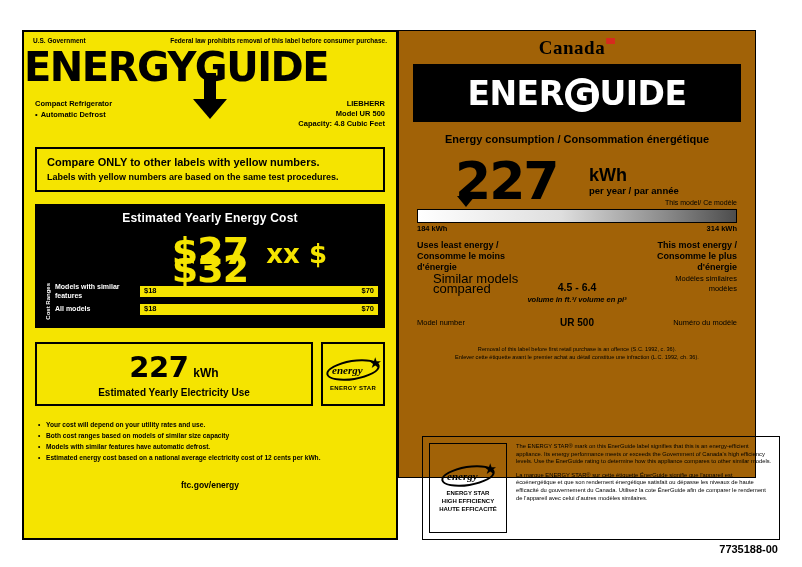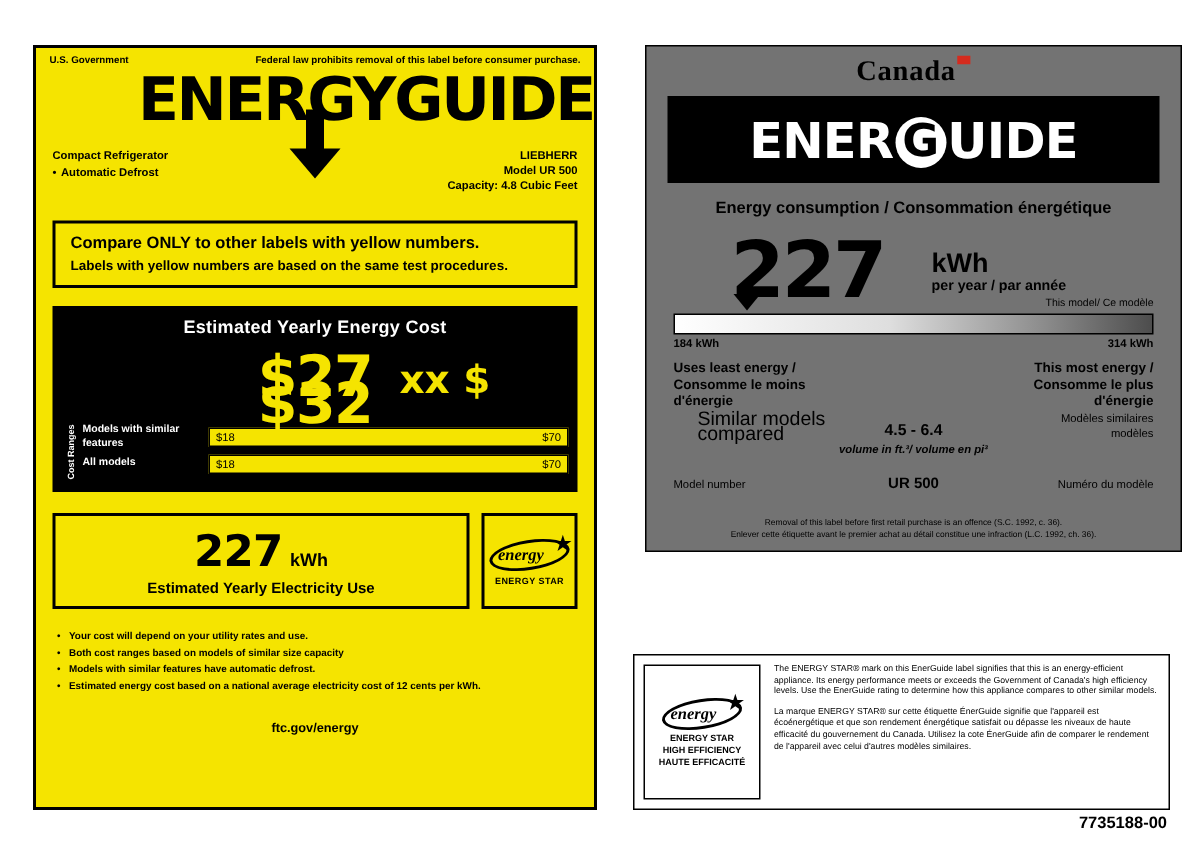--- a/index.html
+++ b/index.html
@@ -19,21 +19,21 @@
     background: #f5e400;
     border: 2px solid #000;
   }
   .us-topline {
     display: flex; justify-content: space-between;
     padding: 5px 9px 0 9px;
     font-size: 6.5px; font-weight: bold; color: #000;
   }
   .eg-title-wrap {
     position: relative;
-    text-align: right;
+    text-align: left;
     margin-top: 1px;
     height: 46px;
   }
   .eg-title {
     font-family: "DejaVu Sans", sans-serif;
     font-size: 40px;
     font-weight: bold;
     letter-spacing: -1.5px;
     line-height: 44px;
     color: #000;
@@ -145,23 +145,23 @@
     color: #fff;
     font-size: 7px;
     font-weight: bold;
     line-height: 8.5px;
   }
   .range-bar {
     flex: 1;
     background: #f5e400;
     border: 1px solid #000;
     height: 13px;
-    display: flex; align-items: center; justify-content: space-between;
+    display: flex; justify-content: space-between;
     padding: 0 4px;
-    font-size: 7.5px; font-weight: normal; color: #000;
+    font-size: 7.5px; font-weight: bold; color: #000;
   }
 
   .kwh-box {
     margin: 14px 11px 0 11px;
     display: flex;
     align-items: stretch;
   }
   .kwh-main {
     flex: 1;
     border: 2px solid #000;
@@ -207,23 +207,23 @@
     text-align: center;
     margin-top: 17px;
     font-size: 8.5px;
     font-weight: bold;
     color: #000;
   }
 
   
   #ca-label {
     position: absolute;
-    left: 430px; top: 30px;
-    width: 358px; height: 338px;
-    background: #737373;
+    left: 398px; top: 30px;
+    width: 358px; height: 448px;
+    background: #a16207;
     border: 1px solid #000;
   }
   .ca-wordmark {
     text-align: center;
     padding-top: 6px;
     font-family: "Liberation Serif", serif;
     font-size: 19px;
     font-weight: bold;
     color: #000;
     position: relative;

